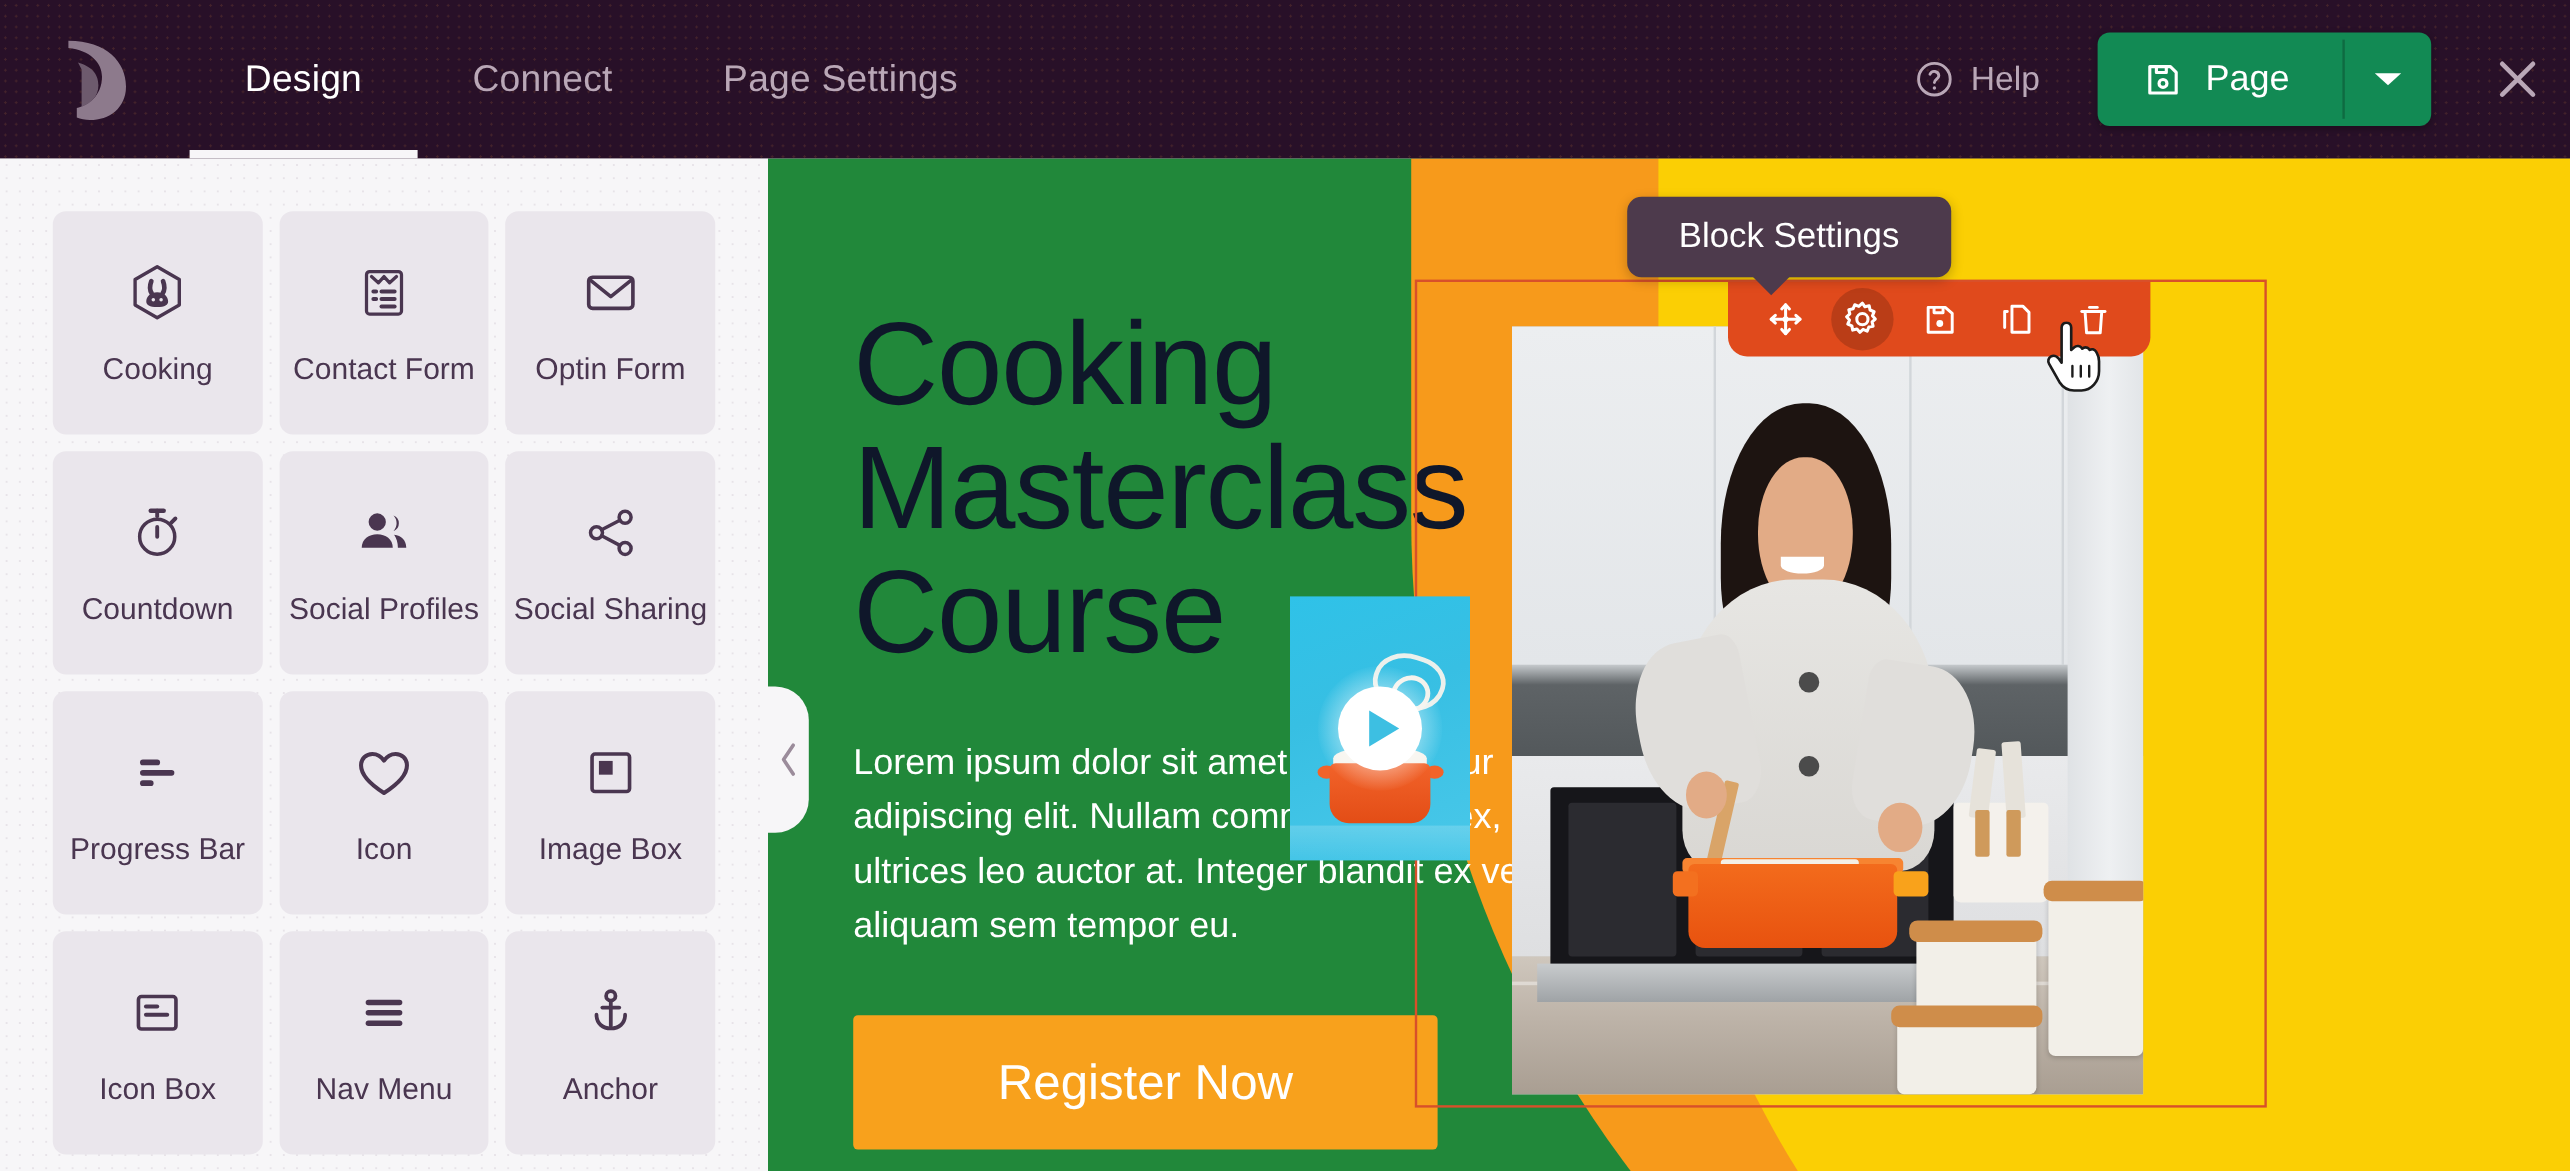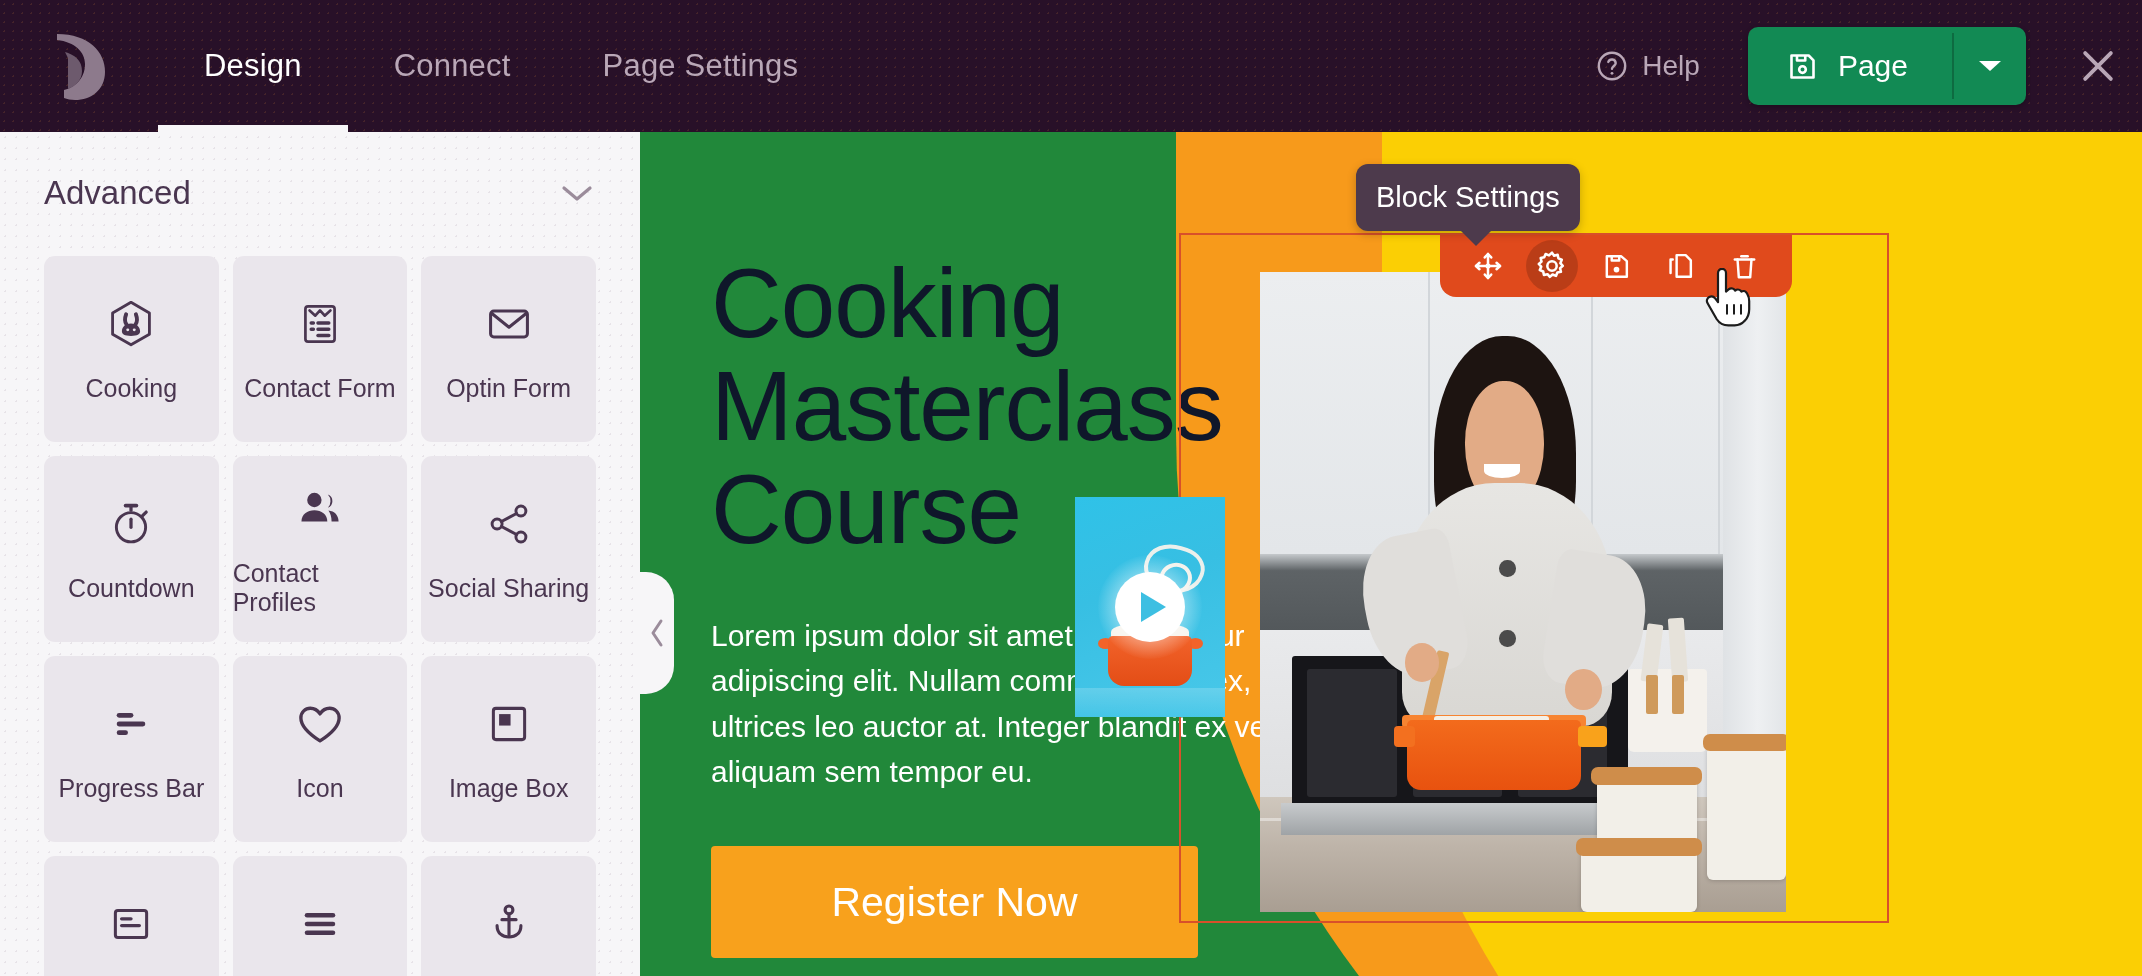--- a/index.html
+++ b/index.html
@@ -430,21 +430,21 @@
   }
   .tb-btn.active { background: rgba(0,0,0,.17); }
 
   .tooltip {
     position:absolute;
     left: 716px;
     top: 32px;
     background:#4d3a4c;
     color:#ffffff;
     font-size:29px;
-    padding:17px 20px;
+    padding:17px 43px;
     border-radius:12px;
     white-space:nowrap;
     z-index:33;
     box-shadow:0 3px 10px rgba(0,0,0,.22);
   }
   .tooltip::after {
     content:"";
     position:absolute;
     left:104px; bottom:-15px;
     border-left:16px solid transparent;
@@ -517,28 +517,20 @@
       <div class="close-btn">
         <svg width="44" height="44" viewBox="0 0 24 24" stroke="#b9a7b7" stroke-width="2.1" stroke-linecap="round">
           <path d="M5 5 L19 19 M19 5 L5 19"></path>
         </svg>
       </div>
     </div>
   </div>
 
   <div class="sidebar">
 
-    <div class="panel-head">
-      <div class="panel-title">Advanced</div>
-      <div class="panel-chevron">
-        <svg width="38" height="24" viewBox="0 0 38 24" fill="none" stroke="#9b8c9b" stroke-width="3.2" stroke-linecap="round" stroke-linejoin="round">
-          <path d="M6 7 L19 18 L32 7"></path>
-        </svg>
-      </div>
-    </div>
 
     <div class="tile-grid">
 
       <div class="tile">
         <span class="tile-icon">
           <svg width="52" height="52" viewBox="0 0 48 48" fill="none" stroke="#4a3650" stroke-width="2.6">
             <path d="M24 4 L41 13.8 V33.4 L24 43.2 L7 33.4 V13.8 Z" stroke-linejoin="round"></path>
             <path d="M19.5 15 C18 19 18.4 22.4 19.8 24.4" stroke-linecap="round" stroke-width="3.6"></path>
             <path d="M28.5 15 C30 19 29.6 22.4 28.2 24.4" stroke-linecap="round" stroke-width="3.6"></path>
             <path d="M24 23.5 c5.2 0 8.4 3.3 8.4 7.2 0 2.6-2.4 4.3-8.4 4.3 s-8.4-1.7-8.4-4.3 c0-3.9 3.2-7.2 8.4-7.2 Z" fill="#4a3650" stroke="none"></path>
@@ -587,21 +579,21 @@
 
       <div class="tile">
         <span class="tile-icon">
           <svg width="54" height="54" viewBox="0 0 48 48" fill="#4a3650">
             <circle cx="19" cy="16" r="6.4"></circle>
             <path d="M7.5 35 c0-6.3 5.2-10 11.5-10 s11.5 3.7 11.5 10 z"></path>
             <path d="M31 11.2 a6.2 6.2 0 0 1 0 11.6 a8.4 8.4 0 0 0 0-11.6 z"></path>
             <path d="M31.5 25.4 c5.4 .6 9 4.2 9 9.6 h-6.2 c0-3.9-1.1-7.1-2.8-9.6 z"></path>
           </svg>
         </span>
-        <span class="tile-label">Contact Profiles</span>
+        <span class="tile-label">Social Profiles</span>
       </div>
 
       <div class="tile">
         <span class="tile-icon">
           <svg width="52" height="52" viewBox="0 0 48 48" fill="none" stroke="#4a3650" stroke-width="2.7">
             <circle cx="35" cy="12" r="4.6"></circle>
             <circle cx="13" cy="24" r="4.6"></circle>
             <circle cx="35" cy="36" r="4.6"></circle>
             <path d="M31 14.3 L17 21.7 M17 26.3 L31 33.7" stroke-linecap="round"></path>
           </svg>

